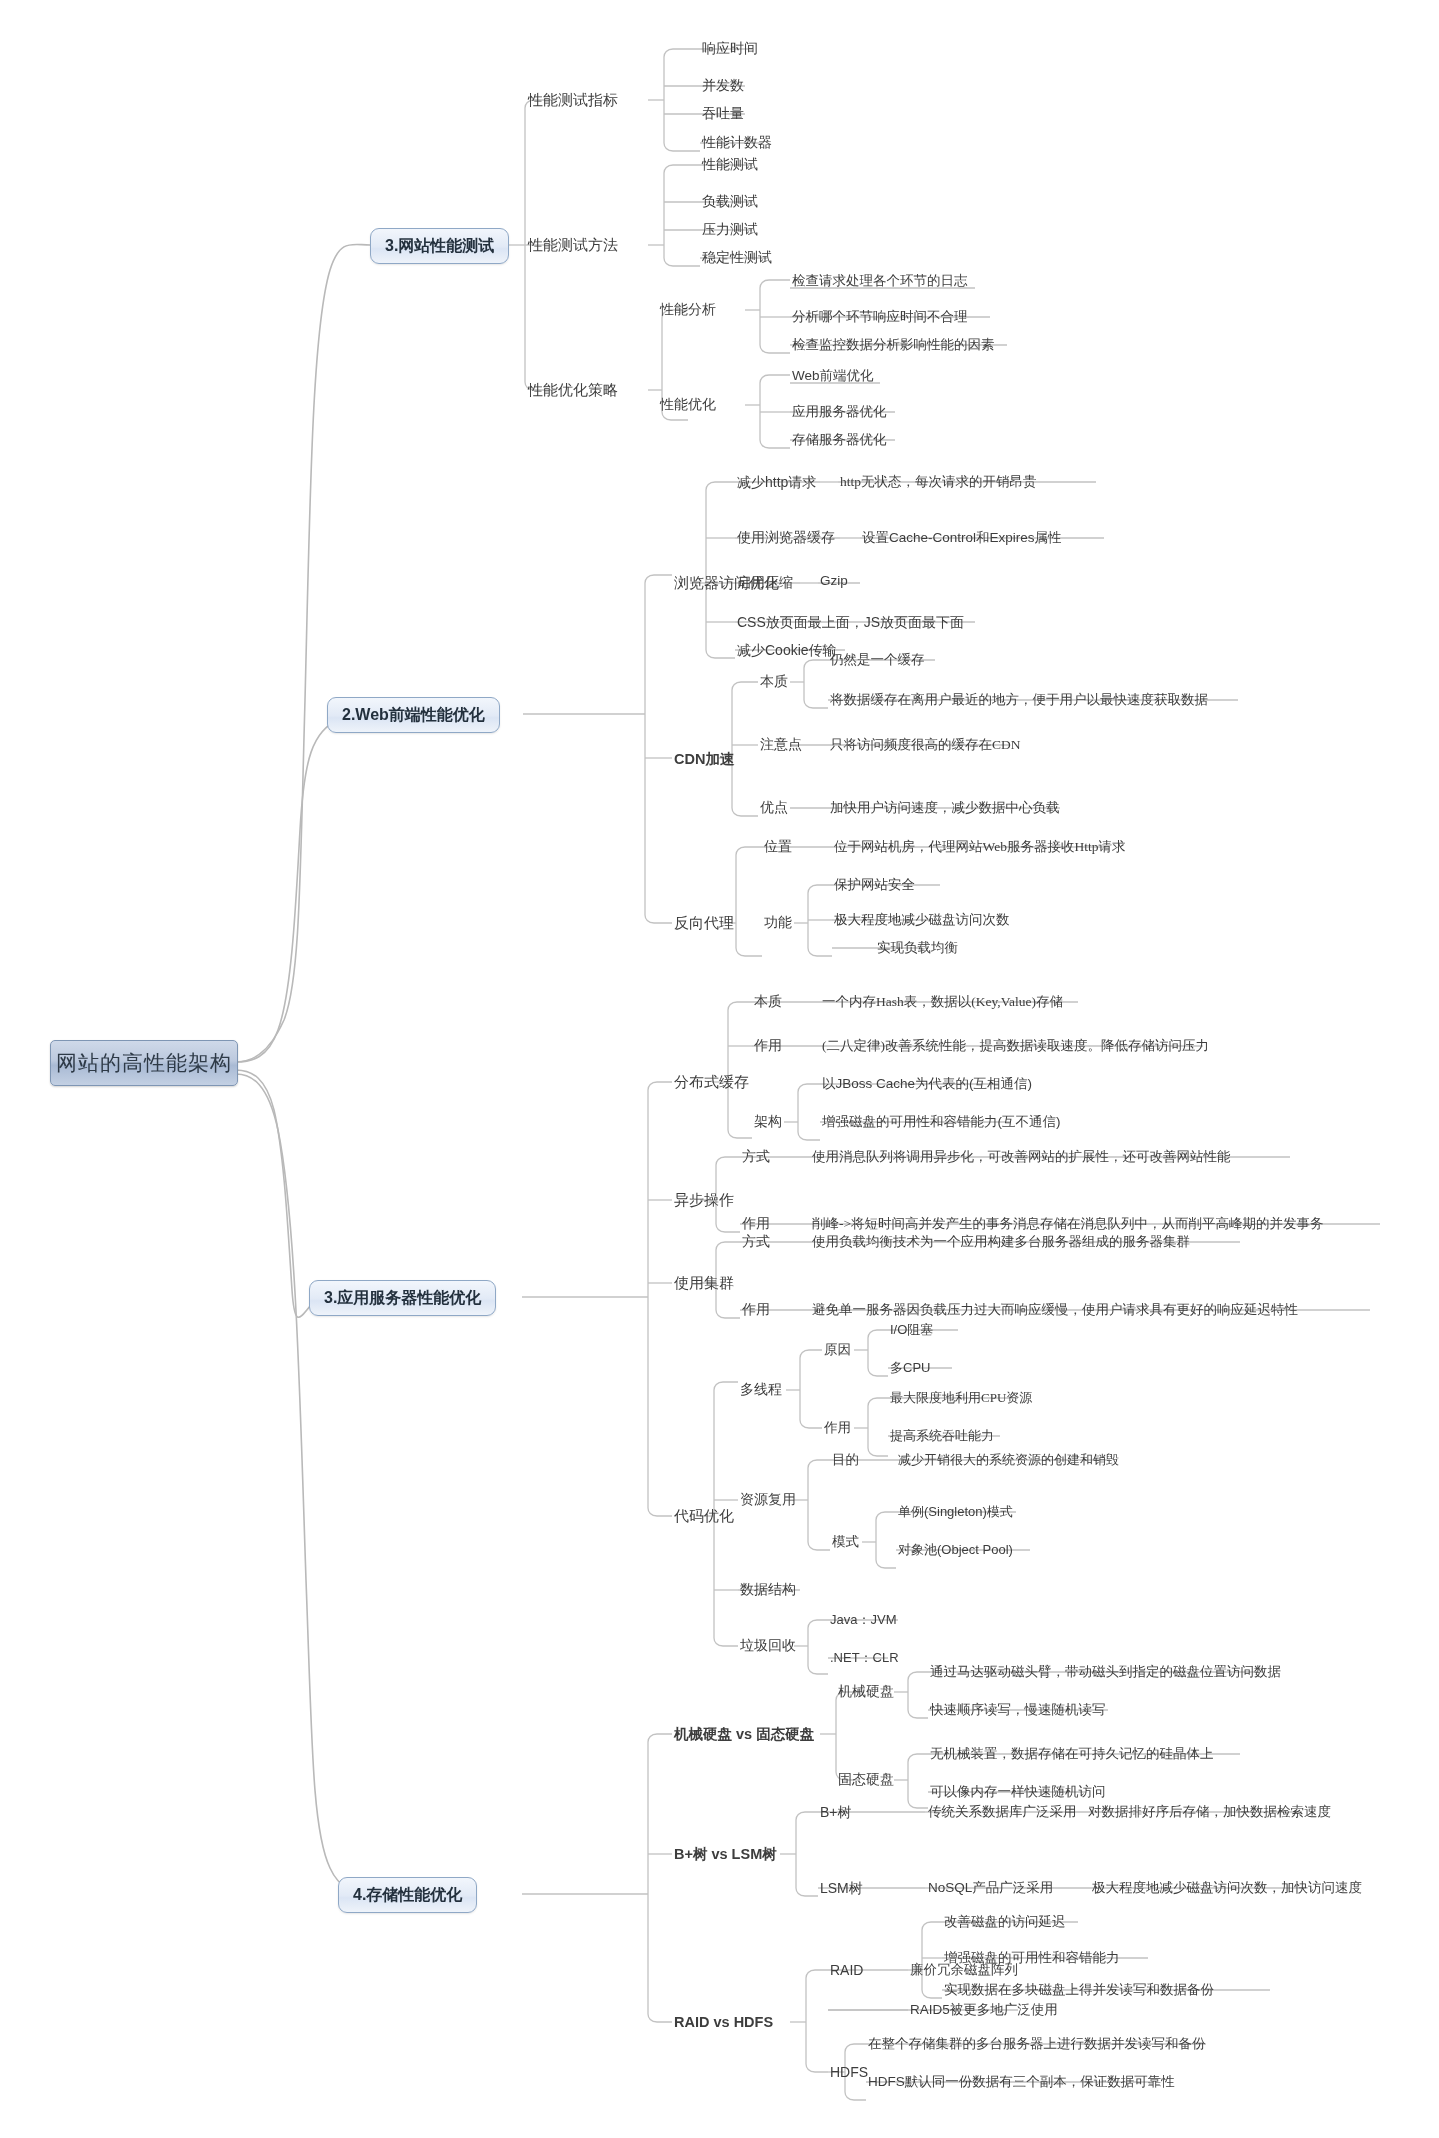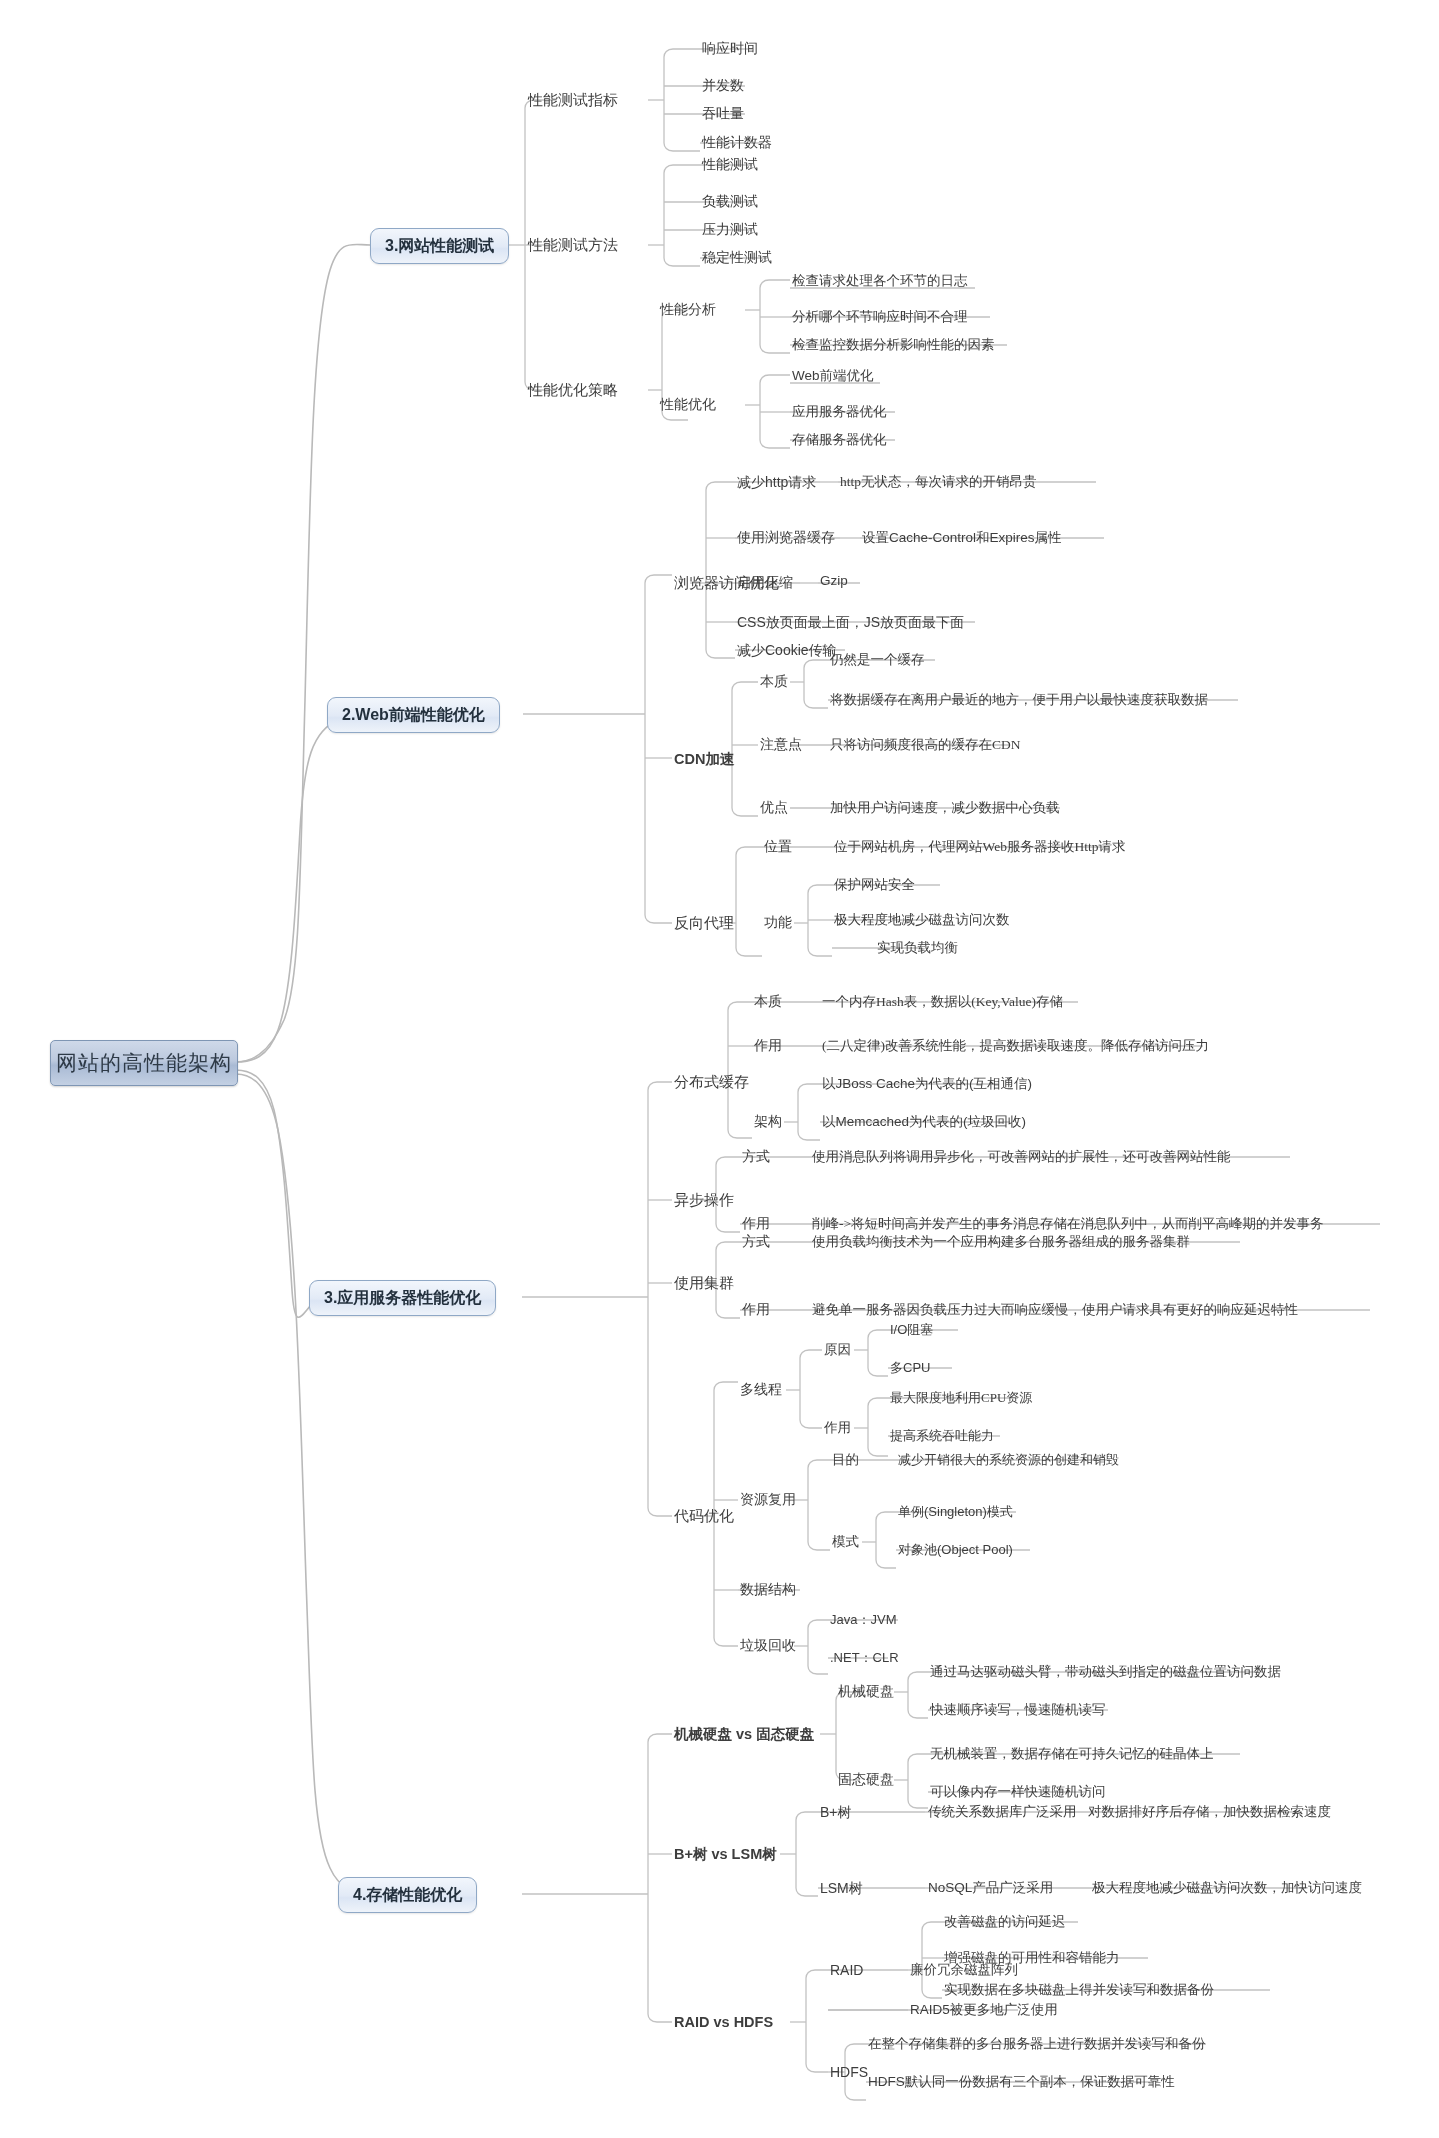--- a/index.html
+++ b/index.html
@@ -411,21 +411,21 @@
   <div class="lbl lvl4" style="left:834px; top:913px;">极大程度地减少磁盘访问次数</div>
   <div class="lbl lvl4" style="left:877px; top:941px;">实现负载均衡</div>
 
   <div class="lbl lvl2" style="left:674px; top:1075px;">分布式缓存</div>
   <div class="lbl lvl3" style="left:754px; top:995px;">本质</div>
   <div class="lbl lvl4" style="left:822px; top:995px;">一个内存Hash表，数据以(Key,Value)存储</div>
   <div class="lbl lvl3" style="left:754px; top:1039px;">作用</div>
   <div class="lbl lvl4" style="left:822px; top:1039px;">(二八定律)改善系统性能，提高数据读取速度。降低存储访问压力</div>
   <div class="lbl lvl3" style="left:754px; top:1115px;">架构</div>
   <div class="lbl lvl4 sans" style="left:822px; top:1077px;">以JBoss Cache为代表的(互相通信)</div>
-  <div class="lbl lvl4 sans" style="left:822px; top:1115px;">以Memcached为代表的(垃圾回收)</div>
+  <div class="lbl lvl4 sans" style="left:822px; top:1115px;">增强磁盘的可用性和容错能力(互不通信)</div>
 
   <div class="lbl lvl2" style="left:674px; top:1193px;">异步操作</div>
   <div class="lbl lvl3" style="left:742px; top:1150px;">方式</div>
   <div class="lbl lvl4" style="left:812px; top:1150px;">使用消息队列将调用异步化，可改善网站的扩展性，还可改善网站性能</div>
   <div class="lbl lvl3" style="left:742px; top:1217px;">作用</div>
   <div class="lbl lvl4" style="left:812px; top:1217px;">削峰-&gt;将短时间高并发产生的事务消息存储在消息队列中，从而削平高峰期的并发事务</div>
 
   <div class="lbl lvl2" style="left:674px; top:1276px;">使用集群</div>
   <div class="lbl lvl3" style="left:742px; top:1235px;">方式</div>
   <div class="lbl lvl4" style="left:812px; top:1235px;">使用负载均衡技术为一个应用构建多台服务器组成的服务器集群</div>

